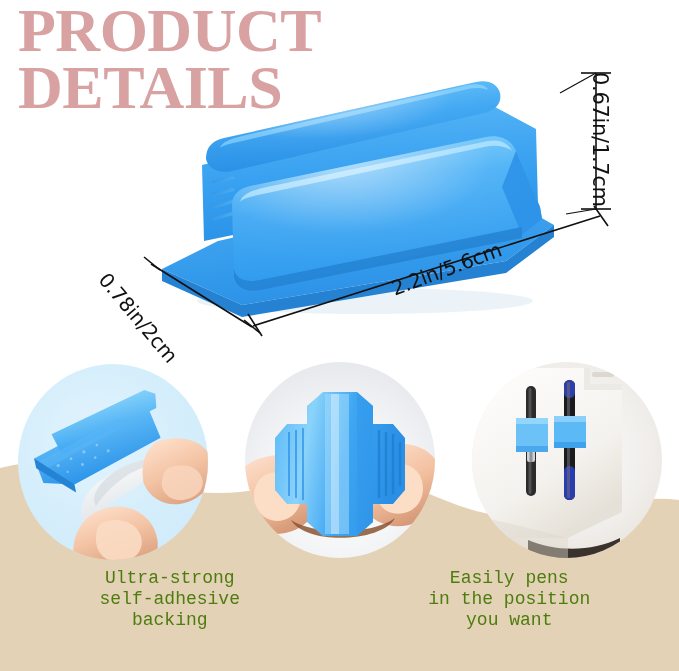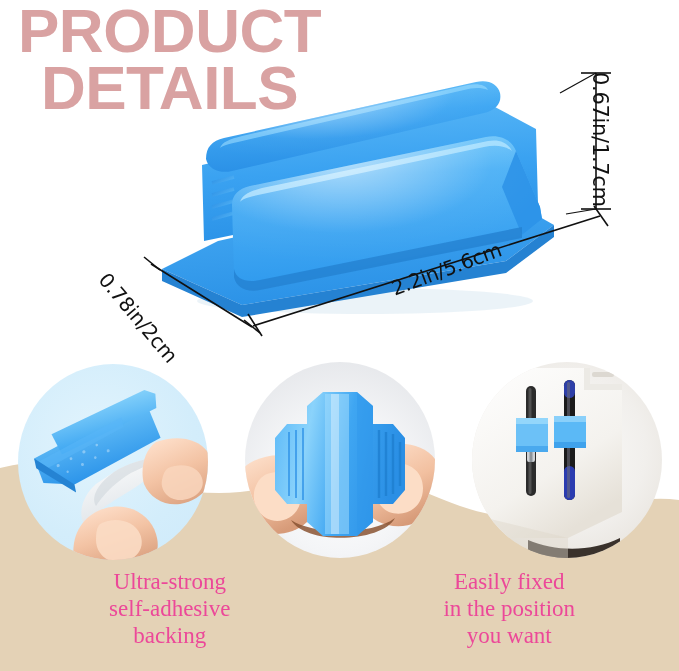--- a/index.html
+++ b/index.html
@@ -18,23 +18,22 @@
     z-index:1;
   }
   .beige-band svg { display:block; width:679px; height:241px; }
 
   
   .heading {
     position:absolute; left:18px; top:2px; z-index:6;
     font-size:62px; line-height:0.92; font-weight:bold;
     letter-spacing:-0.5px;
     color:#d9a2a2;
-    font-family:Liberation Sans, sans-serif;
+    font-family:Liberation Serif, serif;
     white-space:pre-line;
-    text-align:center;
   }
 
   
   .hero { position:absolute; left:150px; top:55px; width:430px; height:270px; z-index:4; }
 
   
   .dim-layer { position:absolute; inset:0; z-index:7; pointer-events:none; }
   .dim-label {
     position:absolute; color:#111; font-family:"DejaVu Sans", sans-serif;
     font-size:21px; white-space:nowrap; letter-spacing:-0.3px;
@@ -49,23 +48,23 @@
     position:absolute; width:190px; height:196px; border-radius:50%;
     overflow:hidden;
   }
   .c1 { left:18px; top:2px; background:radial-gradient(circle at 42% 40%, #e2f4fd 0%, #d3edfb 60%, #cfeafa 100%); }
   .c2 { left:245px; top:0px; background:radial-gradient(circle at 50% 62%, #ffffff 0%, #f4f5f7 45%, #dfe1e5 100%); }
   .c3 { left:472px; top:0px; background:radial-gradient(circle at 50% 45%, #fbfbfa 0%, #f1efec 55%, #e3ded6 100%); }
 
   
   .caps { position:absolute; left:0; top:566px; width:679px; height:105px; z-index:6; display:flex; }
   .cap {
-    flex:1; text-align:center; color:#ec4899;
-    font-family:Liberation Serif, serif;
-    font-size:23px; line-height:1.18; white-space:pre-line; padding-top:2px;
+    flex:1; text-align:center; color:#4d7c0f;
+    font-family:Liberation Mono, monospace;
+    font-size:18px; line-height:1.18; white-space:pre-line; padding-top:2px;
   }
 </style>
 </head>
 <body>
 
 <div id="stage">
 
   <div class="beige-band">
     <svg viewBox="0 0 679 241" xmlns="http://www.w3.org/2000/svg">
       <path d="M0,38 C40,28 80,30 120,44 C160,58 200,66 240,62
@@ -324,18 +323,18 @@
 
         <path d="M-10,150 L96,176 L96,196 L-10,196 Z" fill="#ddd6c9" opacity="0.45"></path>
       </svg>
     </div>
   </div>
 
   <div class="caps">
     <div class="cap">Ultra-strong
 self-adhesive
 backing</div>
-    <div class="cap">Easily fixed
+    <div class="cap">Easily pens
 in the position
 you want</div>
   </div>
 
 </div>
 
 </body></html>

